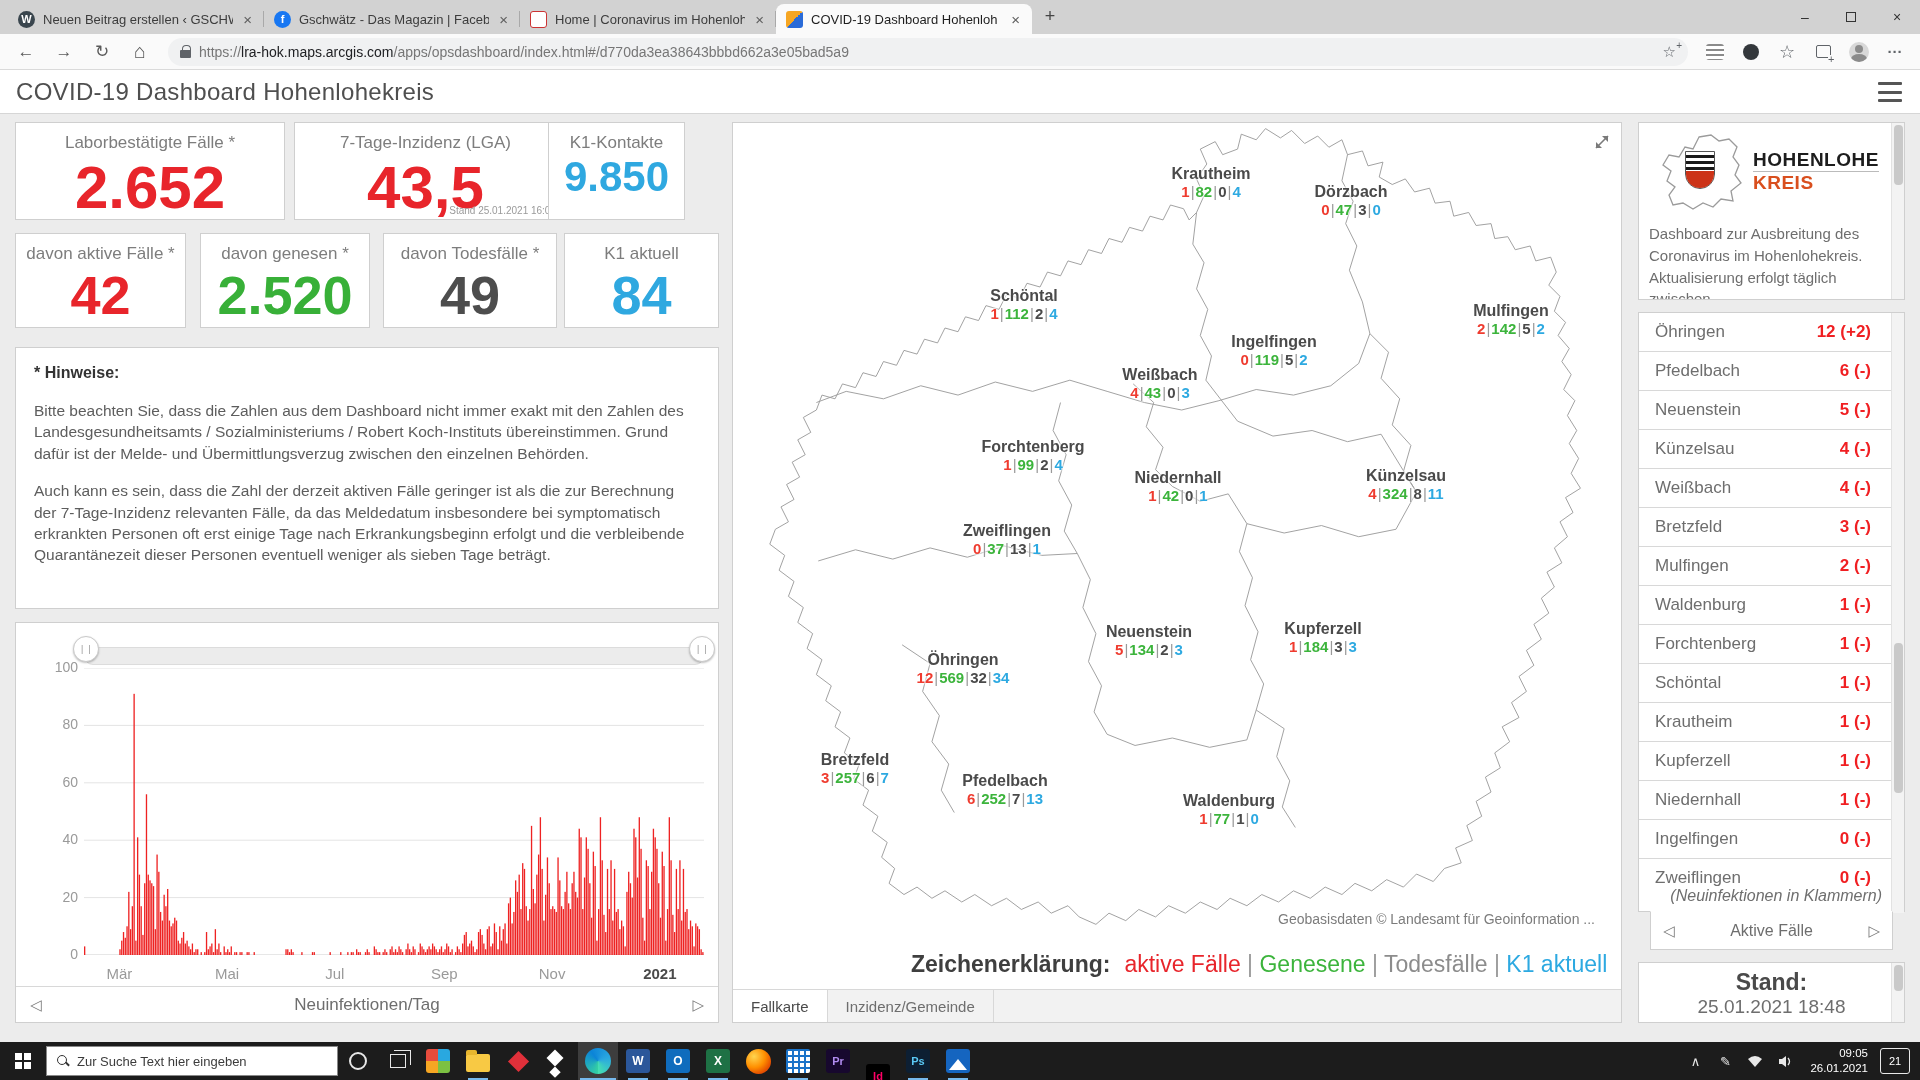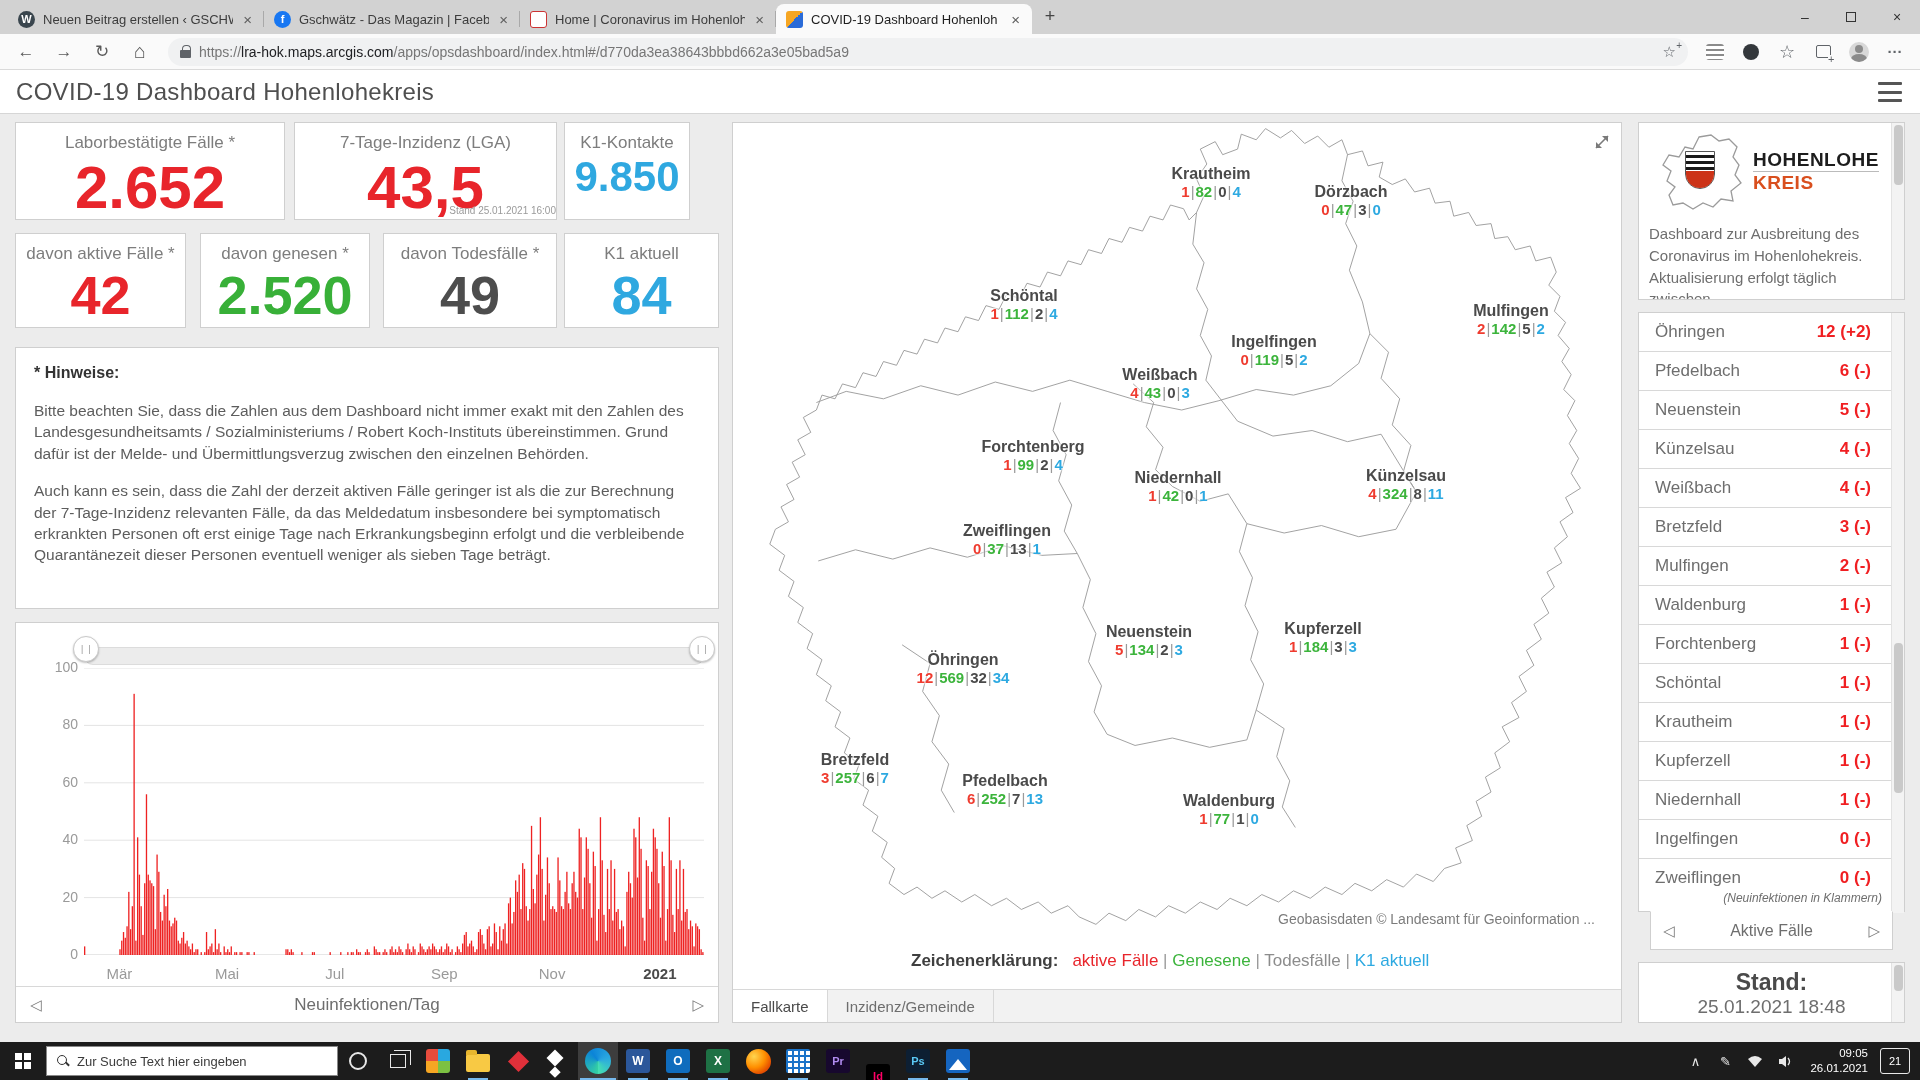--- a/index.html
+++ b/index.html
@@ -83,41 +83,41 @@
   
   .mappanel { overflow:hidden; }
   .mapsvg path { fill:none; stroke:#9b9b9b; stroke-width:1; }
   .expand { position:absolute; right:8px; top:8px; width:22px; height:22px; }
   .maplabel { position:absolute; transform:translateX(-50%); text-align:center; white-space:nowrap;
     text-shadow:0 0 3px #fff,0 0 3px #fff,0 0 3px #fff; }
   .mname { font-size:16px; font-weight:600; color:#4a4a4a; }
   .mvals { font-size:15px; font-weight:700; }
   .mvals .sep { color:#9a9a9a; font-weight:400; padding:0 1px; }
   .attrib { position:absolute; right:26px; top:788px; font-size:14px; color:#7c7c7c; }
-  .legendrow { position:absolute; left:178px; top:828px; font-size:17px; display:flex; gap:8px; align-items:center; }
+  .legendrow { position:absolute; left:178px; top:828px; font-size:23px; display:flex; gap:8px; align-items:center; }
   .lgcaption { font-weight:700; color:#3f3f3f; margin-right:6px; }
   .lgsep { color:#9a9a9a; }
   .maptabs { position:absolute; left:0; bottom:0; width:100%; height:33px; background:#f2f2f2; border-top:1px solid #d8d8d8; display:flex; }
   .maptab { padding:0 18px; display:flex; align-items:center; font-size:15px; color:#6e6e6e; border-right:1px solid #d8d8d8; }
   .maptab.active { background:#fff; color:#4a4a4a; }
 
   
   .logoflex { display:flex; gap:8px; padding:10px 8px 0 8px;margin-left:12px; }
   .countyshape { position:relative; width:86px; height:78px; flex:0 0 86px; }
   .brand { padding-top:16px; }
   .brand .b1 { font-size:19px; font-weight:800; color:#1d1d1d; letter-spacing:.5px; border-bottom:1px solid #bbb; }
   .brand .b2 { font-size:19px; font-weight:800; color:#d94f1e; letter-spacing:.5px; }
   .introtext { padding:12px 10px 0 10px; font-size:15px; line-height:1.45; color:#6e6e6e; }
   .vsb { position:absolute; right:0; top:0; width:13px; height:100%; background:#f3f3f3; border-left:1px solid #e2e2e2; }
   .vsb .thumb { position:absolute; left:2px; width:9px; background:#c9c9c9; border-radius:4px; }
   .lrow { height:39px; display:flex; align-items:center; justify-content:space-between; padding:0 20px 0 16px; border-bottom:1px solid #d8d8d8; }
   .lname { font-size:17px; color:#6e6e6e; }
   .lval { font-size:17px; font-weight:700; color:#f01f22; }
   .listbody { height:574px; overflow:hidden; margin-right:13px; }
-  .listnote { position:absolute; right:22px; bottom:6px; font-size:12px; font-style:italic; color:#6e6e6e; background:#fff; padding-left:6px; }
+  .listnote { position:absolute; right:22px; bottom:6px; font-size:16px; font-style:italic; color:#6e6e6e; background:#fff; padding-left:6px; }
   .pagerbox { display:flex; align-items:center; justify-content:space-between; padding:0 12px; color:#6e6e6e; font-size:16px; border-top:none; }
   .standcard { text-align:center; padding-top:6px; }
   .standcard .s1 { font-size:23px; font-weight:700; color:#4a4a4a; }
   .standcard .s2 { font-size:19px; color:#6e6e6e; }
 
   
   .taskbar { position:absolute; left:0; top:1042px; width:1920px; height:38px; background:#1c1c1c; display:flex; align-items:center; }
   .startbtn { width:46px; height:38px; display:flex; align-items:center; justify-content:center; }
   .winlogo { width:16px; height:16px; display:grid; grid-template-columns:7px 7px; grid-template-rows:7px 7px; gap:2px; }
   .winlogo span { background:#fff; }
@@ -233,21 +233,21 @@
         <div class="card stat r1" style="left: 15px; top: 8px; width: 270px; height: 98px;">
     <div class="stat-label">Laborbestätigte Fälle *</div>
     <div class="stat-value" style="color: rgb(232, 37, 43);">2.652</div>
 
   </div>
         <div class="card stat r1" style="left: 294px; top: 8px; width: 263px; height: 98px;">
     <div class="stat-label">7-Tage-Inzidenz (LGA)</div>
     <div class="stat-value" style="color: rgb(232, 37, 43);">43,5</div>
     <div class="stat-foot">Stand 25.01.2021 16:00</div>
   </div>
-        <div class="card stat r1 small" style="left: 564px; top: 8px; width: 126px; height: 98px;">
+        <div class="card stat r1 small" style="left: 548px; top: 8px; width: 137px; height: 98px;">
     <div class="stat-label">K1-Kontakte</div>
     <div class="stat-value" style="color: rgb(47, 168, 224);">9.850</div>
 
   </div>
       </div>
     <div id="statrow2">
         <div class="card stat r2" style="left: 15px; top: 119px; width: 171px; height: 95px;">
     <div class="stat-label">davon aktive Fälle *</div>
     <div class="stat-value" style="color: rgb(232, 37, 43);">42</div>
 

